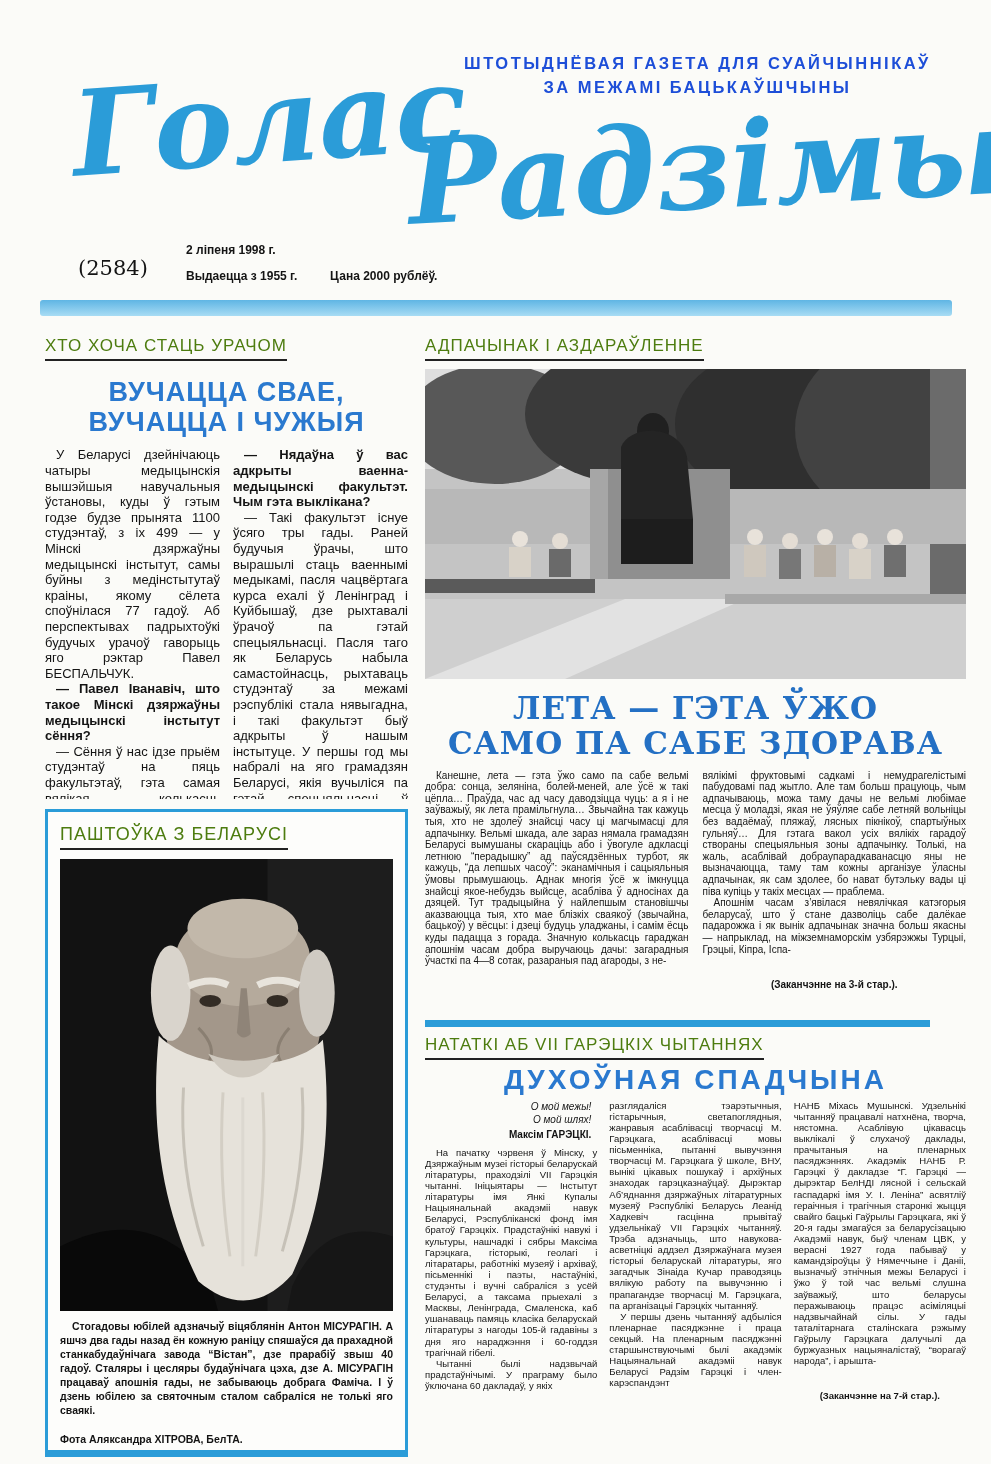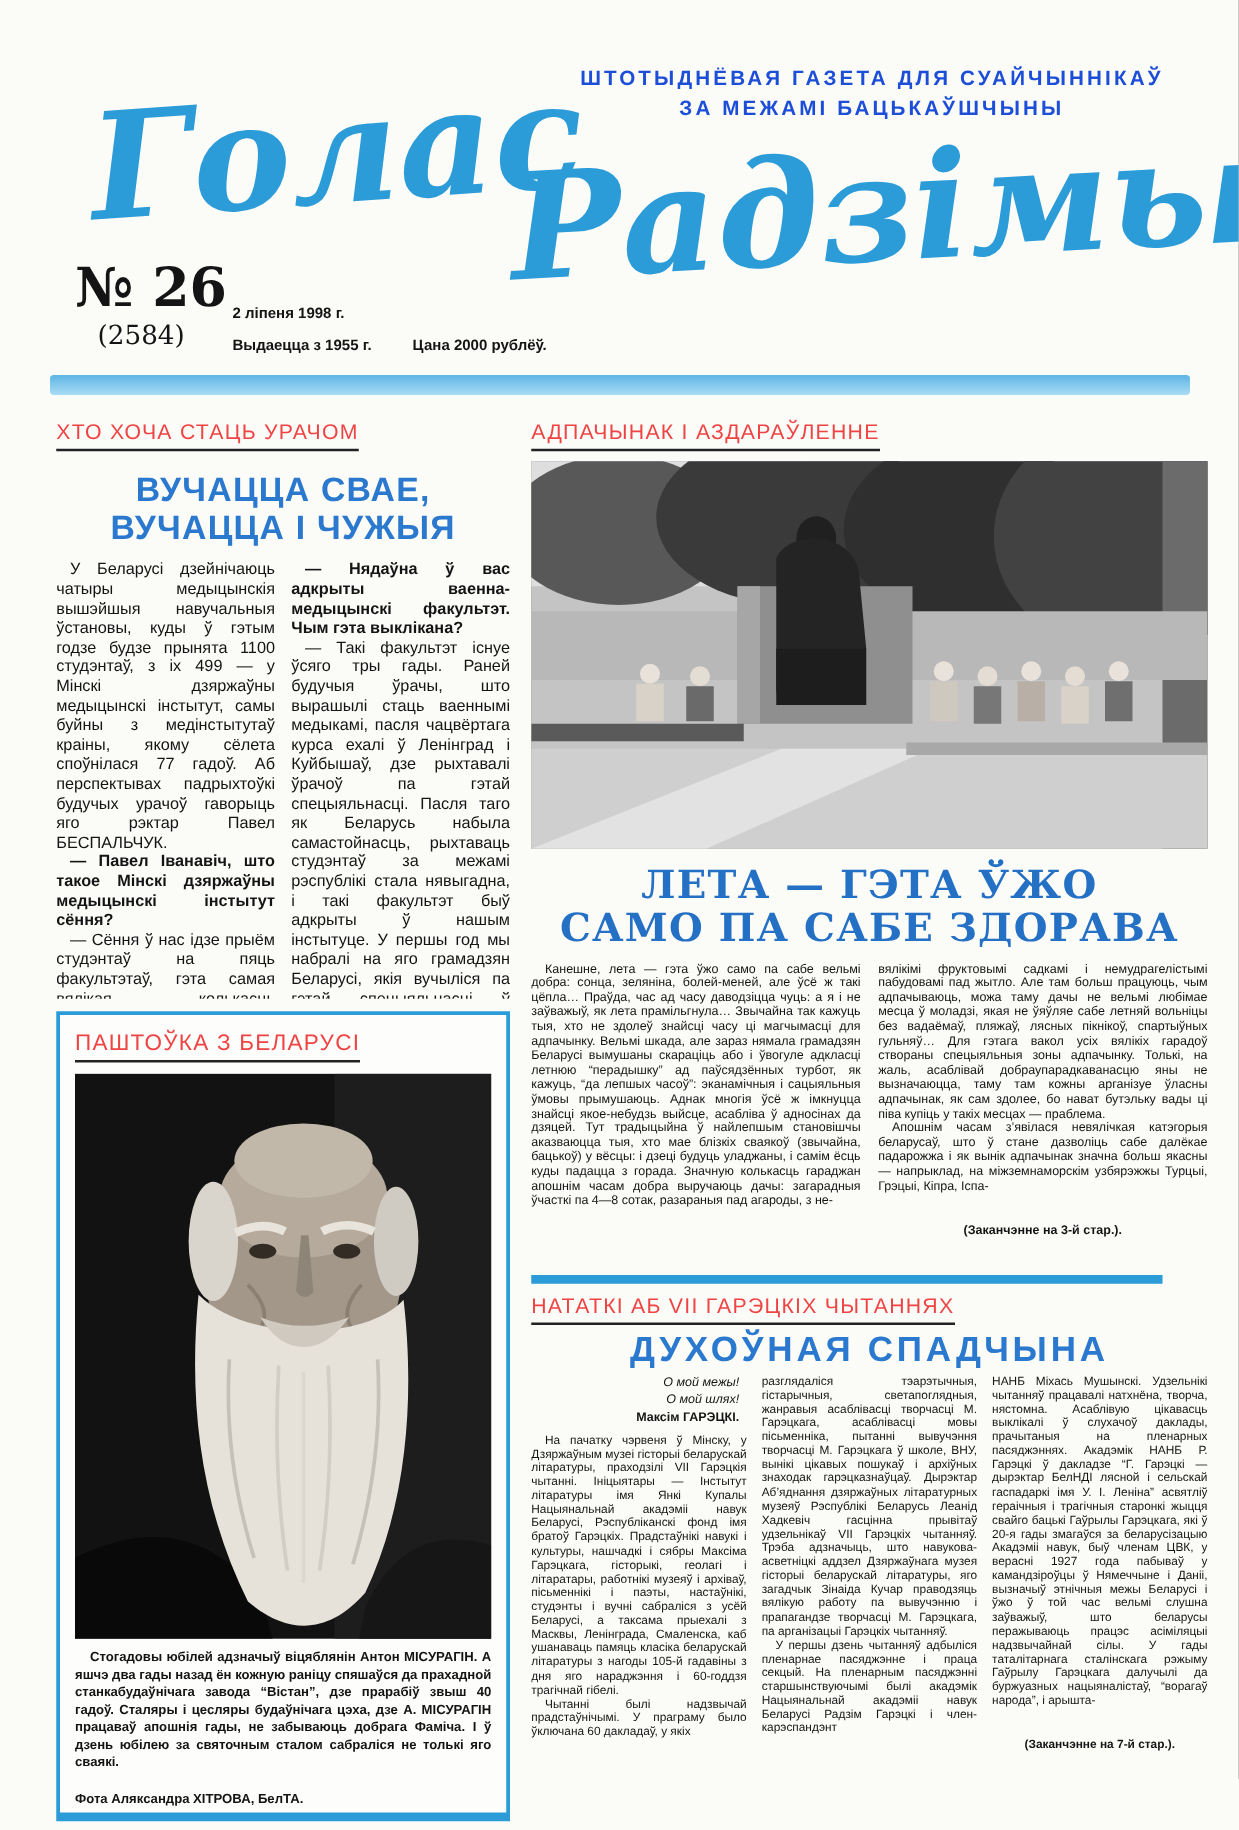--- a/index.html
+++ b/index.html
@@ -26,21 +26,21 @@
   .issue-no{position:absolute;left:60px;top:206px;font-family:"DejaVu Serif","Liberation Serif",serif;
     font-weight:bold;font-size:43px;}
   .issue-sub{position:absolute;left:78px;top:256px;font-family:"DejaVu Serif","Liberation Serif",serif;
     font-size:21px;}
   .dl{position:absolute;font-weight:bold;font-size:12px;}
   .dl1{left:186px;top:243px;} .dl2{left:186px;top:269px;text-align:center;} .dl3{left:330px;top:269px;}
   .blue-bar{position:absolute;left:40px;top:300px;width:912px;height:16px;
     background:linear-gradient(180deg,var(--bar-from),var(--bar-to));border-radius:3px;}
   
   .kicker{display:inline-block;font-size:17px;font-weight:normal;letter-spacing:1px;
-    color:#ef4444;border-bottom:2px solid #222;padding-bottom:3px;}
+    color:#4d7c0f;border-bottom:2px solid #222;padding-bottom:3px;}
   .para{margin:0;text-indent:11px;text-align:justify;}
   .para.noindent{text-indent:0;}
   .para.bold{font-weight:bold;}
   .para.center{text-align:center;text-indent:0;margin-top:24px;}
   
   .left-col{position:absolute;left:45px;top:336px;width:363px;}
   .doctor-headline{margin:16px 0 10px;text-align:center;color:var(--blue-headline);
     font-weight:bold;font-size:27px;line-height:1.12;letter-spacing:1px;}
   .doctor-cols{display:flex;gap:13px;height:352px;overflow:hidden;
     font-size:13px;line-height:1.2;}
@@ -73,21 +73,20 @@
 <body>
 
 <div class="page">
 
   <div class="tagline">
     <div>ШТОТЫДНЁВАЯ ГАЗЕТА ДЛЯ СУАЙЧЫННІКАЎ</div>
     <div>ЗА МЕЖАМІ БАЦЬКАЎШЧЫНЫ</div>
   </div>
   <div class="logo logo-1">Голас</div>
   <div class="logo logo-2">Радзімы</div>
-  <div class="issue-no">№ 26</div>
   <div class="issue-sub">(2584)</div>
   <div class="dl dl1">2 ліпеня 1998 г.</div>
   <div class="dl dl2">Выдаецца з 1955 г.</div>
   <div class="dl dl3">Цана 2000 рублёў.</div>
   <div class="blue-bar"></div>
 
   <div class="left-col">
     <span class="kicker">ХТО ХОЧА СТАЦЬ УРАЧОМ</span>
     <div class="doctor-headline">
       <div>ВУЧАЦЦА СВАЕ,</div>

